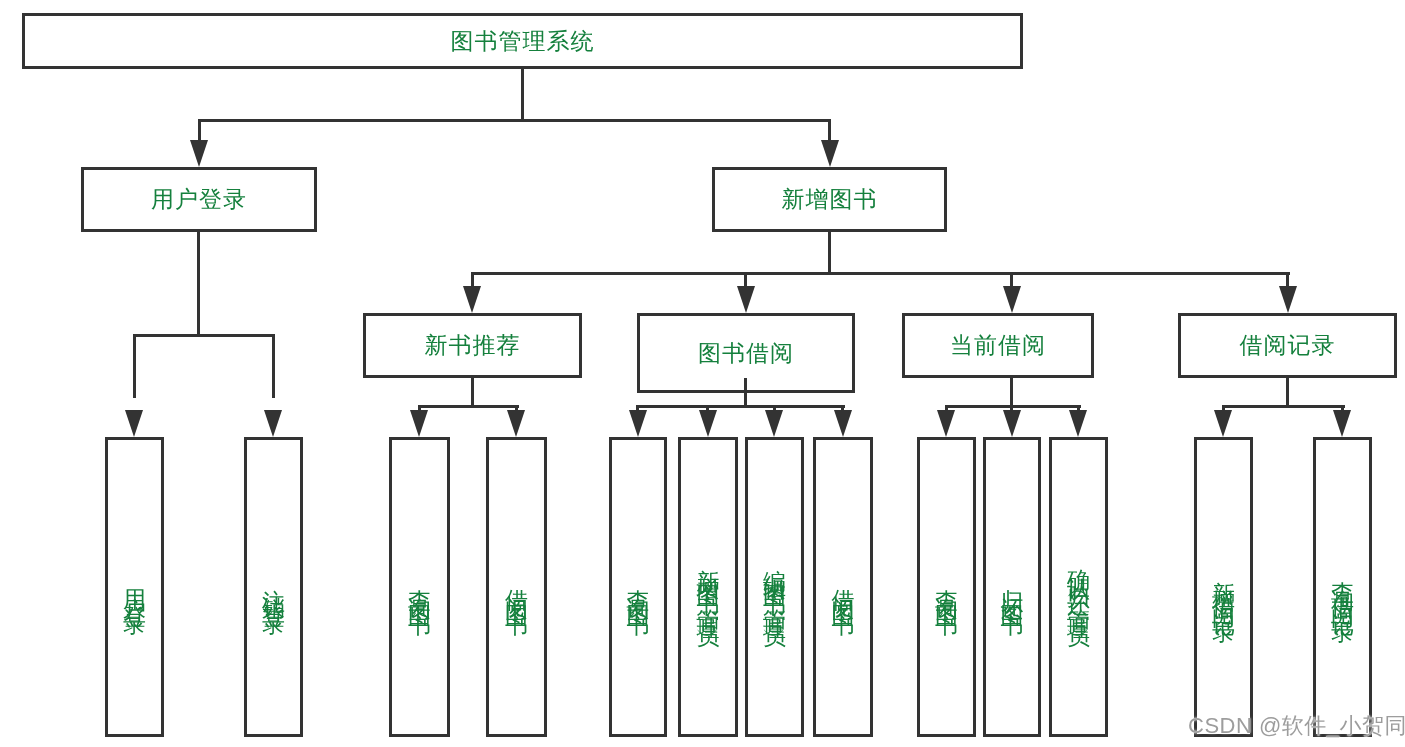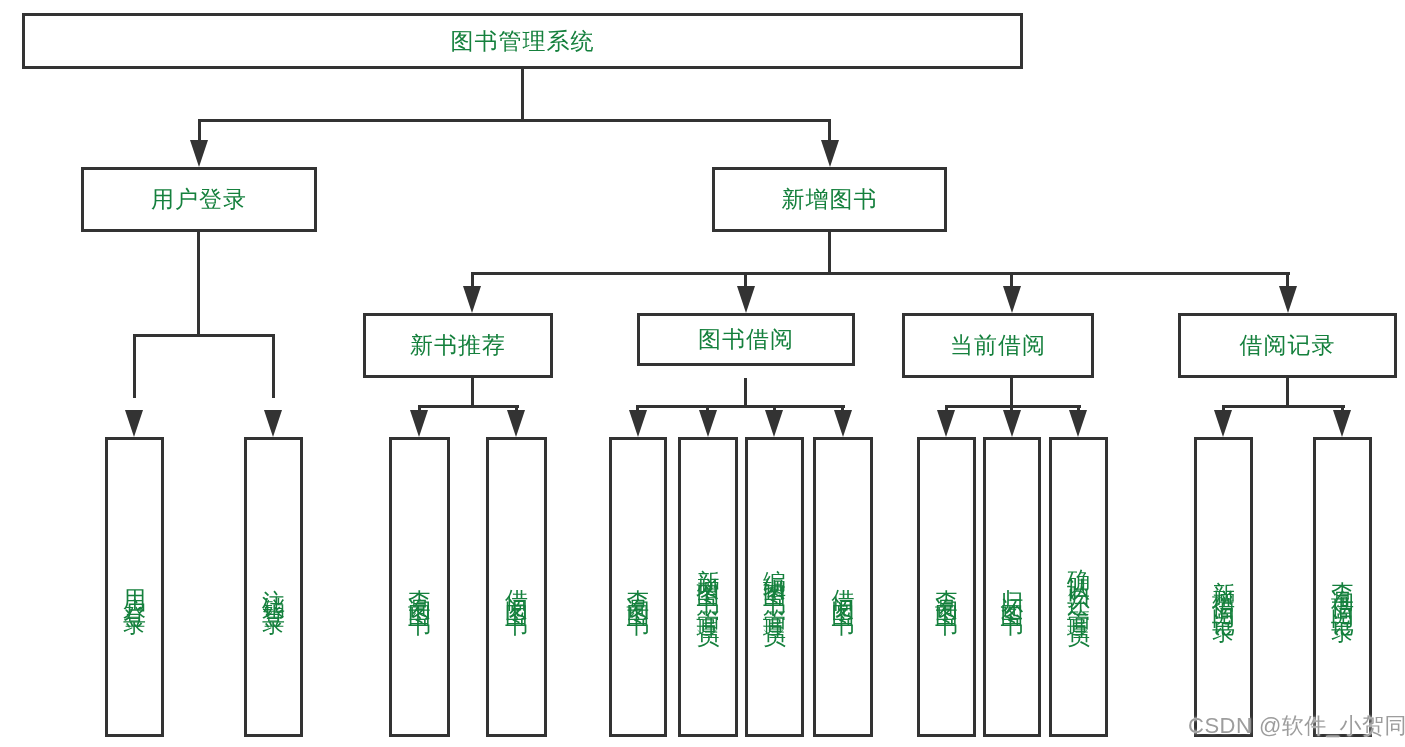--- a/index.html
+++ b/index.html
@@ -57,22 +57,22 @@
   <div class="hl" style="left:472px;top:272px;width:818px;height:3px"></div>
   <div class="vl" style="left:471px;top:272px;width:3px;height:18px"></div>
   <div class="vl" style="left:744px;top:272px;width:3px;height:18px"></div>
   <div class="vl" style="left:1010px;top:272px;width:3px;height:18px"></div>
   <div class="vl" style="left:1286px;top:272px;width:3px;height:18px"></div>
   <div class="ah" style="left:463px;top:286px"></div>
   <div class="ah" style="left:737px;top:286px"></div>
   <div class="ah" style="left:1003px;top:286px"></div>
   <div class="ah" style="left:1279px;top:286px"></div>
 
-  <div class="box" style="left:363px;top:313px;width:190px;height:65px">新书推荐</div>
-  <div class="box" style="left:637px;top:313px;width:218px;height:53px">图书借阅</div>
+  <div class="box" style="left:363px;top:313px;width:219px;height:65px">新书推荐</div>
+  <div class="box" style="left:637px;top:313px;width:218px;height:80px">图书借阅</div>
   <div class="box" style="left:902px;top:313px;width:192px;height:65px">当前借阅</div>
   <div class="box" style="left:1178px;top:313px;width:219px;height:65px">借阅记录</div>
 
   <div class="vl" style="left:471px;top:378px;width:3px;height:29px"></div>
   <div class="hl" style="left:418px;top:405px;width:101px;height:3px"></div>
   <div class="vl" style="left:418px;top:405px;width:3px;height:11px"></div>
   <div class="vl" style="left:515px;top:405px;width:3px;height:11px"></div>
   <div class="ah" style="left:410px;top:410px"></div>
   <div class="ah" style="left:507px;top:410px"></div>
 

